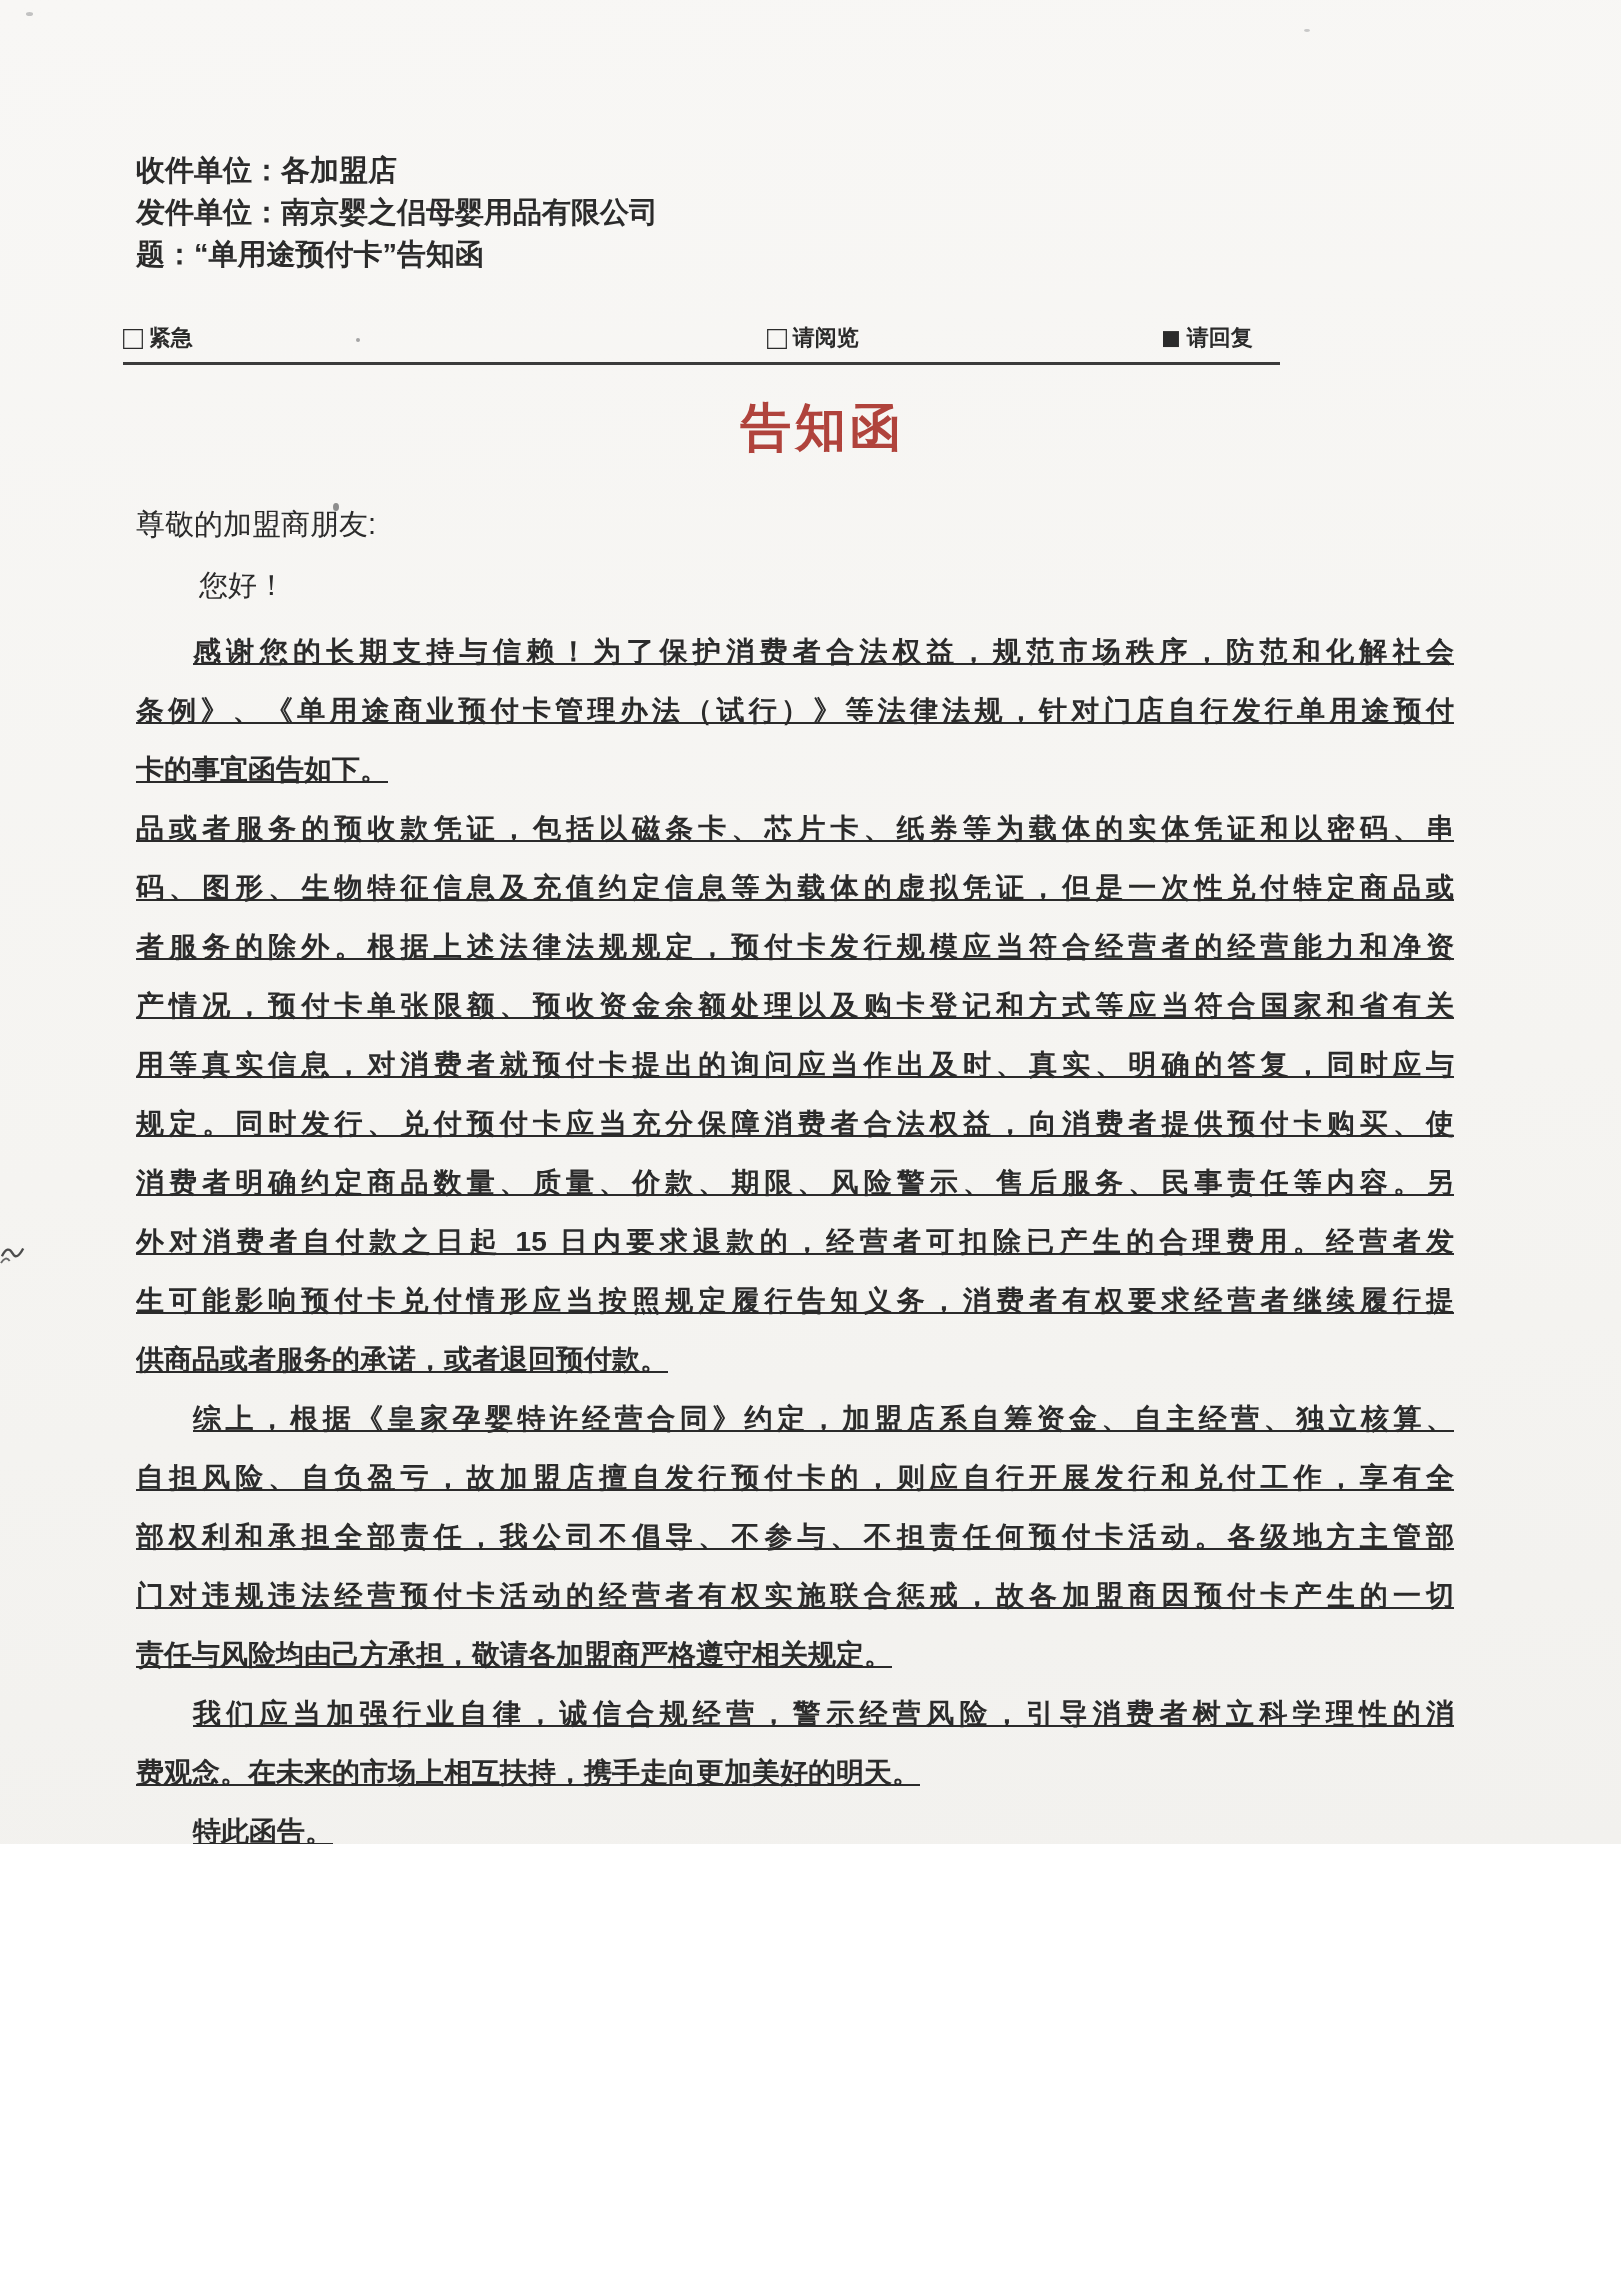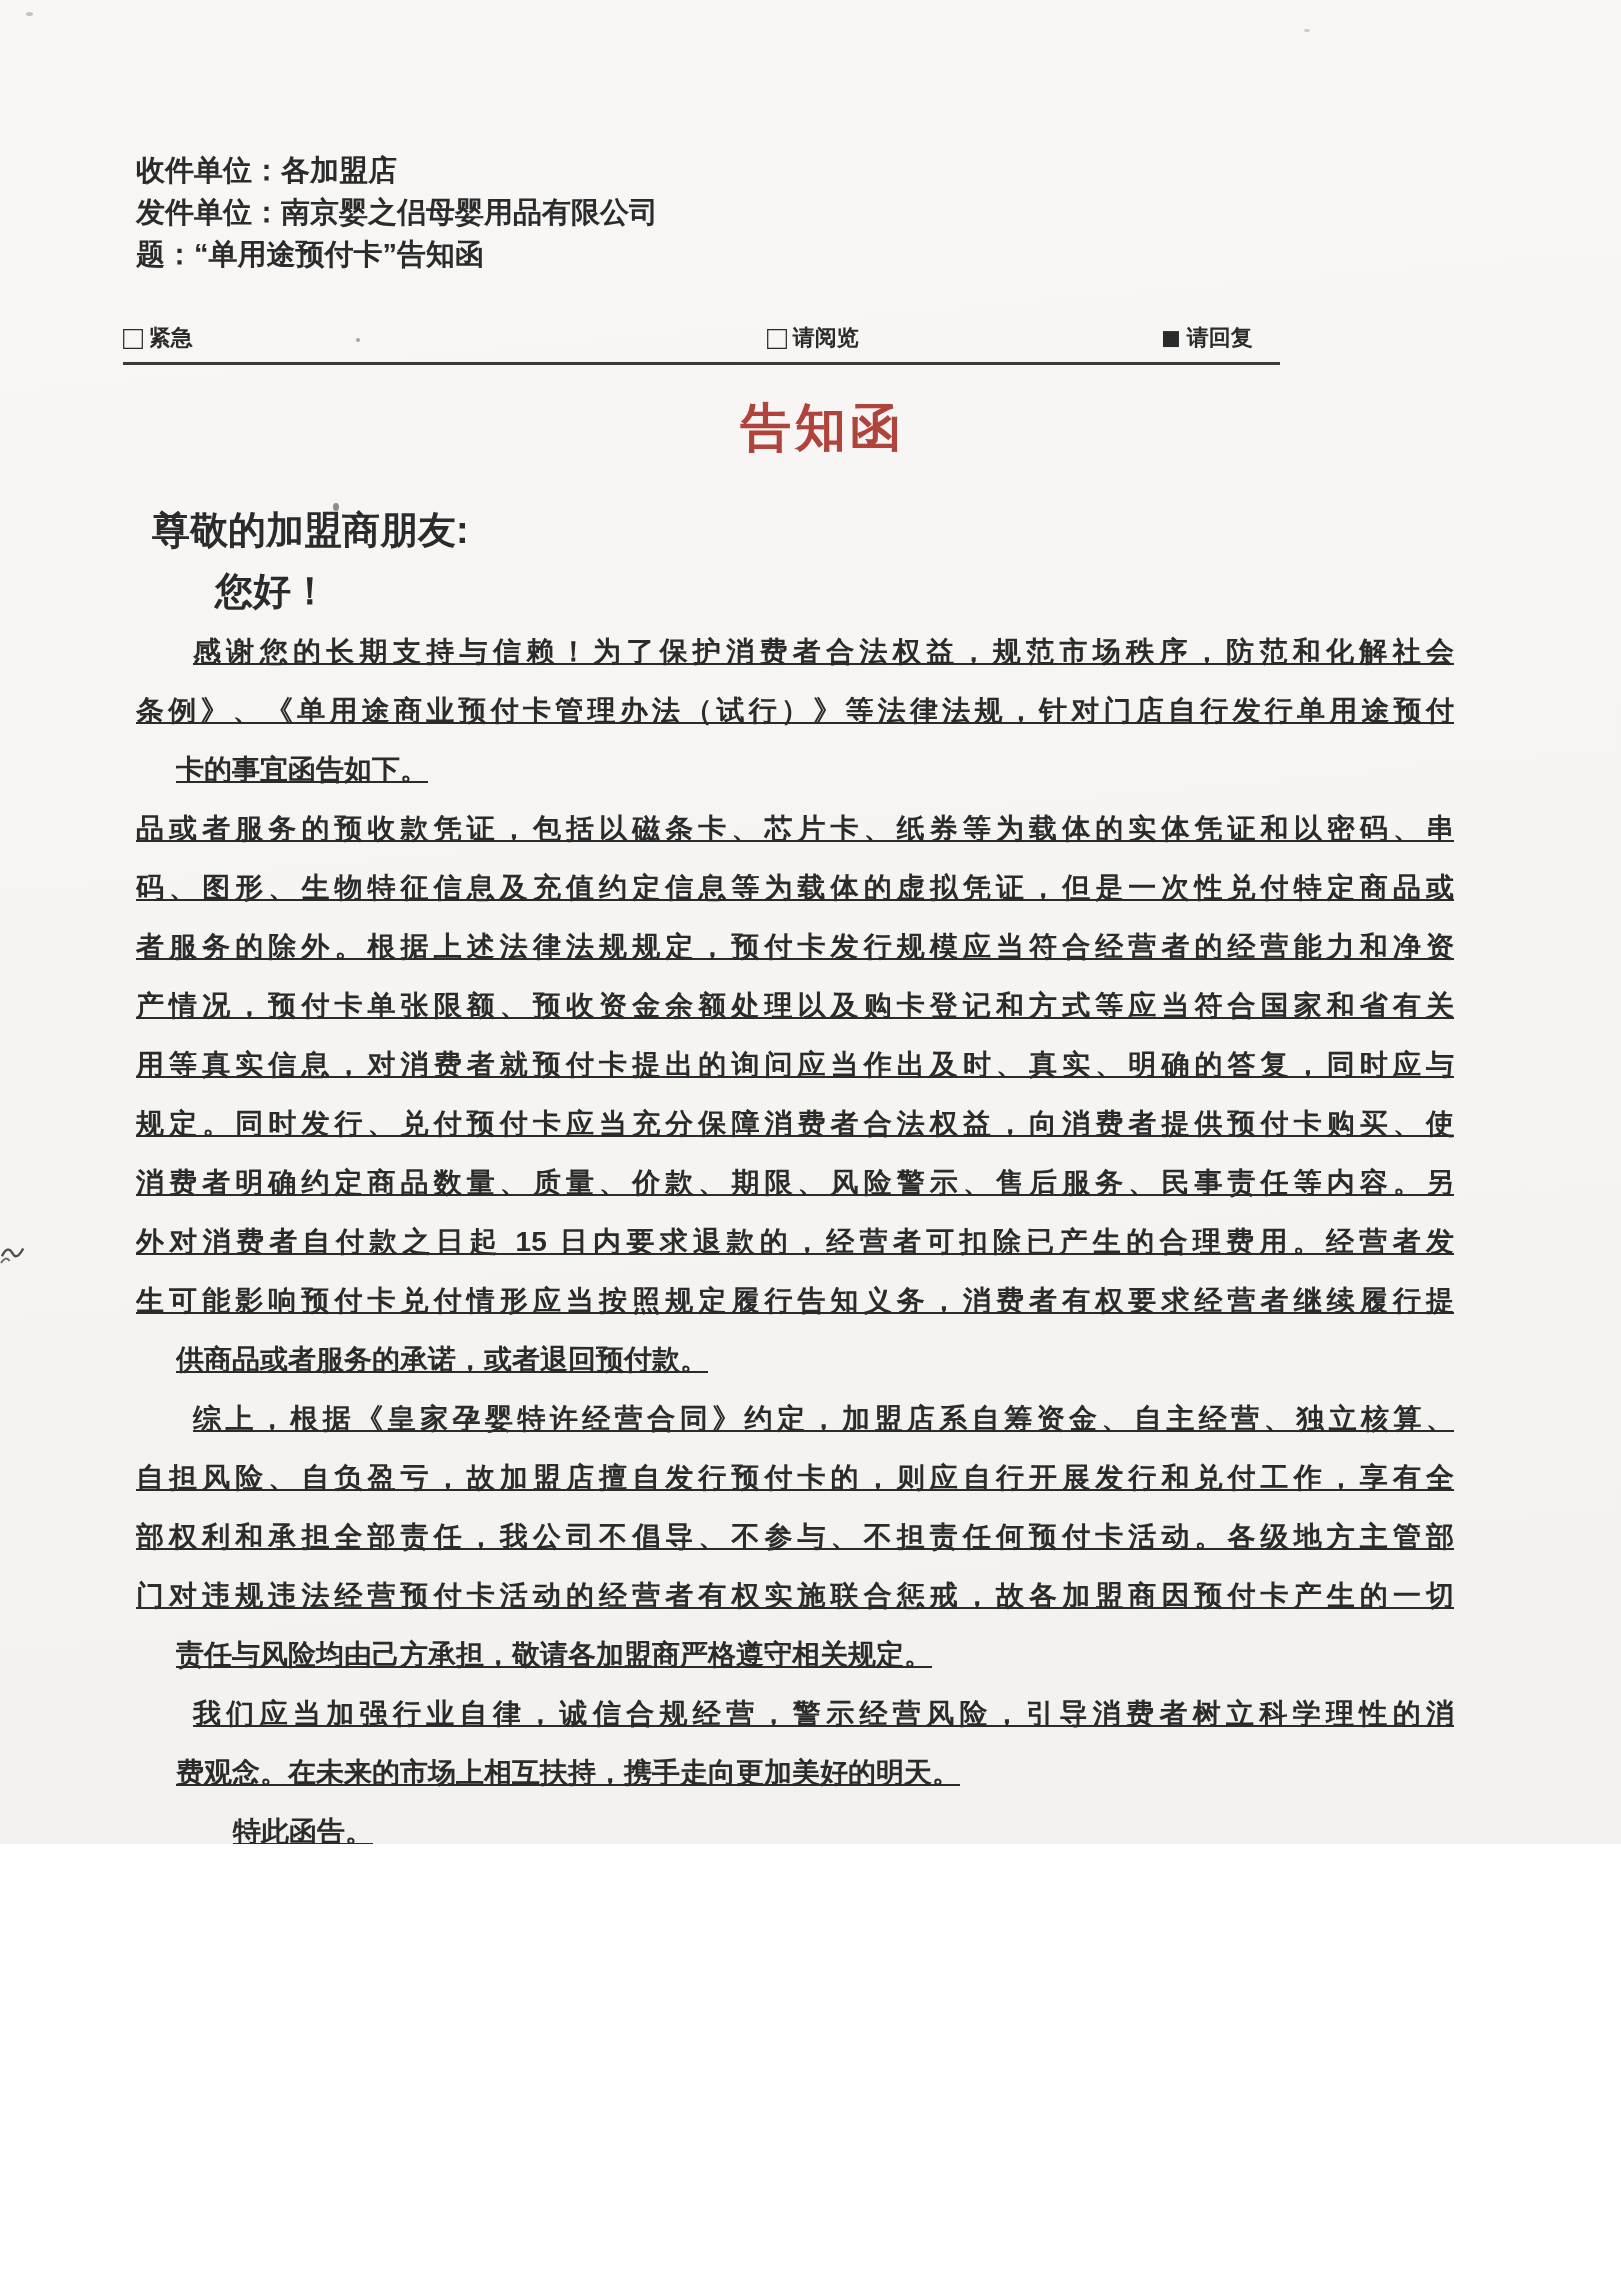--- a/index.html
+++ b/index.html
@@ -14,26 +14,26 @@
   .hdr-line { left:136px; font-size:29px; font-weight:700; line-height:42px; white-space:nowrap; }
   
   .routing-item { top:321px; display:flex; align-items:center; gap:5.9px; font-weight:700; }
   .routing-box  { font-size:33px; line-height:33px; }
   .routing-lbl  { font-size:22px; }
   .rule { left:123px; top:362px; width:1157px; height:2.9px; background:#3b3b3b; }
   
   .title { left:0; top:394px; width:1621px; text-align:center; font-size:51px; font-weight:800;
            letter-spacing:3.9px;padding-left:12px; }
   
-  .greet { font-size:38px; font-weight:700; white-space:nowrap;margin-left:16px; }
+  .greet { font-size:29px; font-weight:400; white-space:nowrap; }
   
   .body-block { left:136px; top:622px; width:1318px; }
   .body-line { height:59px; line-height:59px; font-size:28px; font-weight:700;
                text-align:justify; text-align-last:justify; overflow:hidden;text-decoration:underline; }
-  .body-line.pfinal { text-align:center; text-align-last:left;margin-left:40px; }
+  .body-line.pfinal { text-align:center; text-align-last:left; }
   .body-line.indent { text-indent:57px; }
   
   .sig { font-size:27.4px; font-weight:700; letter-spacing:-2px; white-space:nowrap; }
   
   .pageno { left:686px; top:2115px; width:118px; text-align:center; font-size:25.5px; font-weight:700; }
   
   .stamp { left:1056px; top:1893px; mix-blend-mode:multiply; opacity:.88; }
   
   .speck { position:absolute; border-radius:50%; }
 </style>

